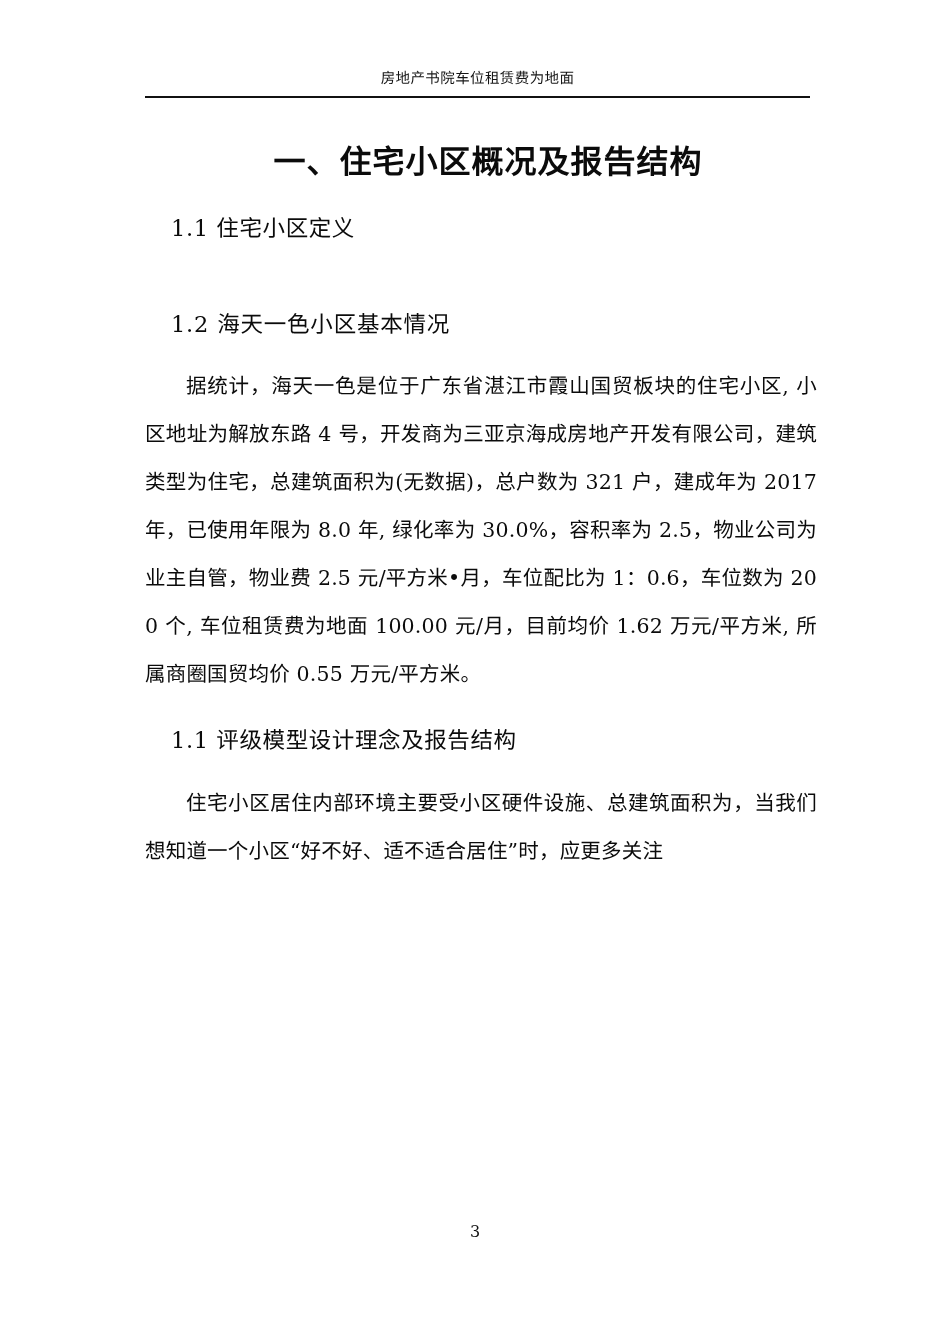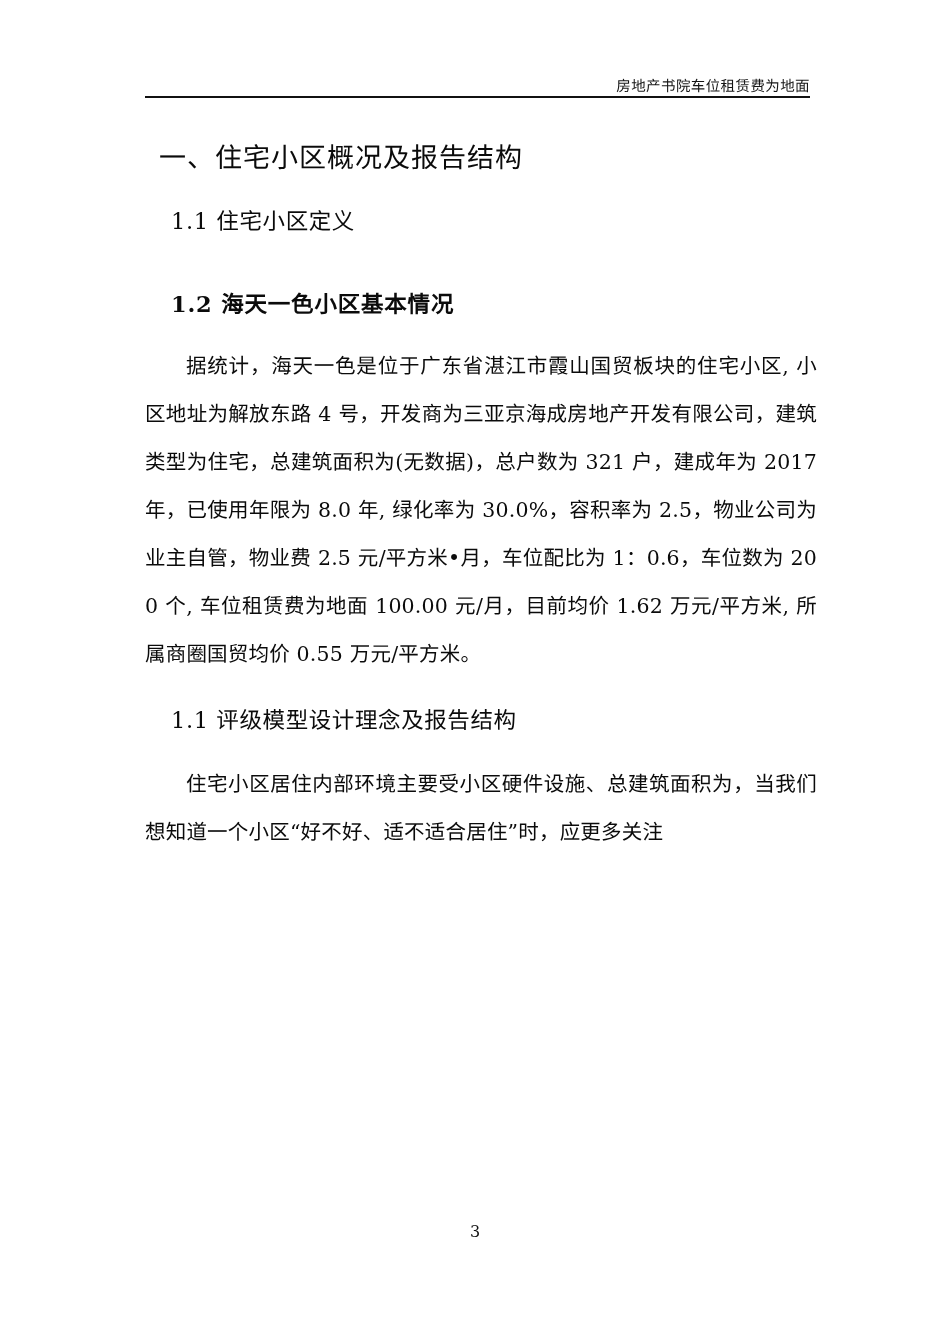--- a/index.html
+++ b/index.html
@@ -20,24 +20,24 @@
   .page {
     position: absolute;
     inset: 0;
     background: #ffffff;
   }
 
   
   .header {
     position: absolute;
     left: 145px;
-    top: 78px;
+    top: 70px;
     width: 665px;
     display: flex;
-    justify-content: flex-end;
+    justify-content: center;
     align-items: flex-end;
     font-family: "Liberation Sans", "DejaVu Sans", sans-serif;
     font-size: 14.5px;
     line-height: 1.2;
     color: #141414;
     letter-spacing: 0.4px;
   }
   .header-left  { white-space: nowrap; }
   .header-right { white-space: nowrap; }
 
@@ -54,37 +54,38 @@
   .content {
     position: absolute;
     left: 145px;
     top: 128px;
     width: 672px;
   }
 
   h1.sec-title {
     margin: 10px 0 0 0;
     padding: 0;
-    font-size: 27px;
-    font-weight: normal;
+    font-size: 32px;
+    font-weight: bold;
     line-height: 1.5;
     letter-spacing: 1px;
     text-indent: 14px;
+    text-align: center;
   }
 
   h2.subsec {
     margin: 0;
     padding: 0;
     font-size: 22.5px;
     line-height: 1.5;
     letter-spacing: 0.6px;
     text-indent: 26px;
     font-weight: normal;
   }
-  h2.subsec.strong { font-weight: bold; letter-spacing: 0.8px; }
+  h2.subsec.strong { font-weight: normal; letter-spacing: 0.8px; margin-top: 12px; }
 
   p.body {
     margin: 0;
     padding: 0;
     font-size: 20.5px;
     line-height: 48px;
     text-align: justify;
     text-justify: inter-ideograph;
     text-indent: 2em;
     letter-spacing: 0.2px;

